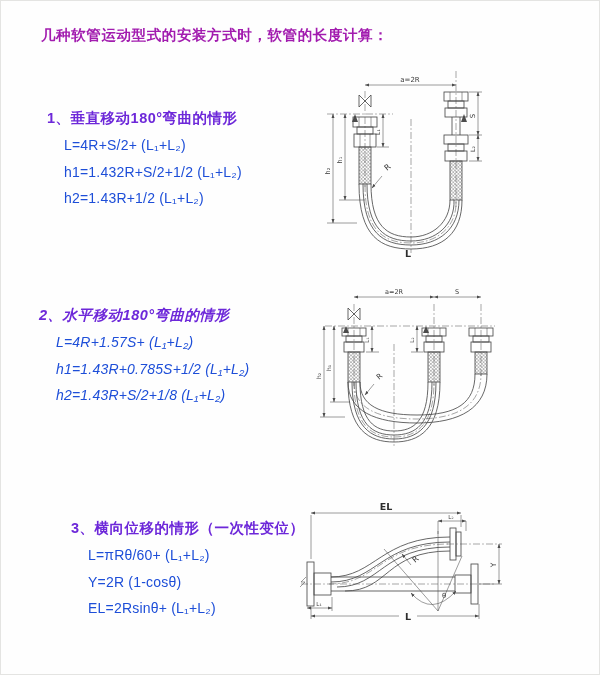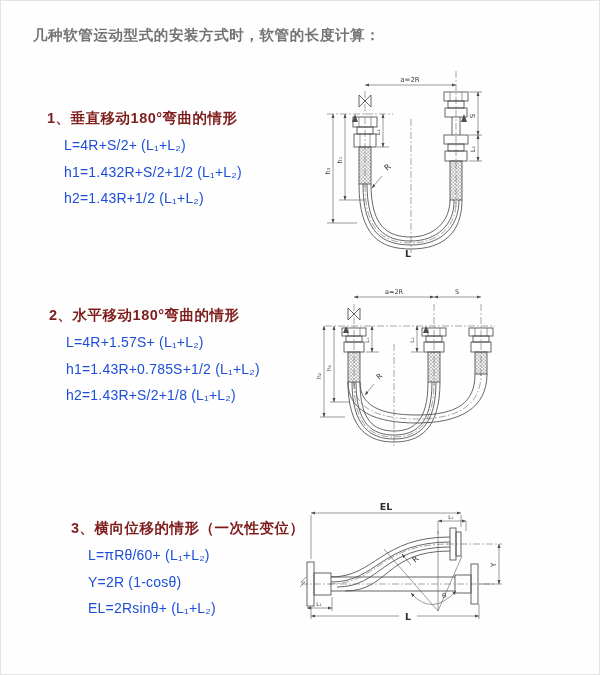--- a/index.html
+++ b/index.html
@@ -7,27 +7,27 @@
     width:600px; height:675px; background:#ffffff;
     font-family:"Liberation Sans","DejaVu Sans",sans-serif;
     -webkit-font-smoothing:antialiased;
   }
   .page {
     position:relative; width:598px; height:673px;
     background:#fefefe; border:1px solid #e4e4e2; overflow:hidden;
     color:#141414;
   }
   .doc-title {
-    position:absolute; left:32px; top:25px;
-    font-size:14.5px; font-weight:700; letter-spacing:0.6px; color:#737373;
+    position:absolute; left:40px; top:25px;
+    font-size:14.5px; font-weight:700; letter-spacing:0.6px; color:#a21caf;
   }
   .calc-section { position:absolute; }
   .sec-heading {
     font-size:14.5px; font-weight:700; letter-spacing:0.5px;
-    margin:0 0 9px 0; color:#7f1d1d;
+    margin:0 0 9px 0; color:#6d28d9;
   }
   .formula {
     font-size:14px; font-weight:400; height:26.5px; padding-left:17px;
     letter-spacing:0.2px; color:#1d4ed8;
   }
   svg.diag { position:absolute; overflow:visible; }
   svg.diag path, svg.diag line, svg.diag rect, svg.diag polyline {
     fill:none; stroke:#4c4c4c; stroke-width:0.85;
   }
   svg.diag .thin { stroke-width:0.55; }
@@ -59,21 +59,21 @@
     </defs>
   </svg>
 
   <section class="calc-section" style="left:46px; top:108px;">
     <div class="sec-heading">1、垂直移动180°弯曲的情形</div>
     <div class="formula">L=4R+S/2+ (L₁+L₂)</div>
     <div class="formula">h1=1.432R+S/2+1/2 (L₁+L₂)</div>
     <div class="formula">h2=1.43R+1/2 (L₁+L₂)</div>
   </section>
 
-  <section class="calc-section" style="left:48px; top:305px;">
+  <section class="calc-section" style="left:38px; top:305px;font-style:italic;">
     <div class="sec-heading">2、水平移动180°弯曲的情形</div>
     <div class="formula">L=4R+1.57S+ (L₁+L₂)</div>
     <div class="formula">h1=1.43R+0.785S+1/2 (L₁+L₂)</div>
     <div class="formula">h2=1.43R+S/2+1/8 (L₁+L₂)</div>
   </section>
 
   <section class="calc-section" style="left:42px; top:518px;margin-left:28px;">
     <div class="sec-heading">3、横向位移的情形（一次性变位）</div>
     <div class="formula">L=πRθ/60+ (L₁+L₂)</div>
     <div class="formula">Y=2R (1-cosθ)</div>

